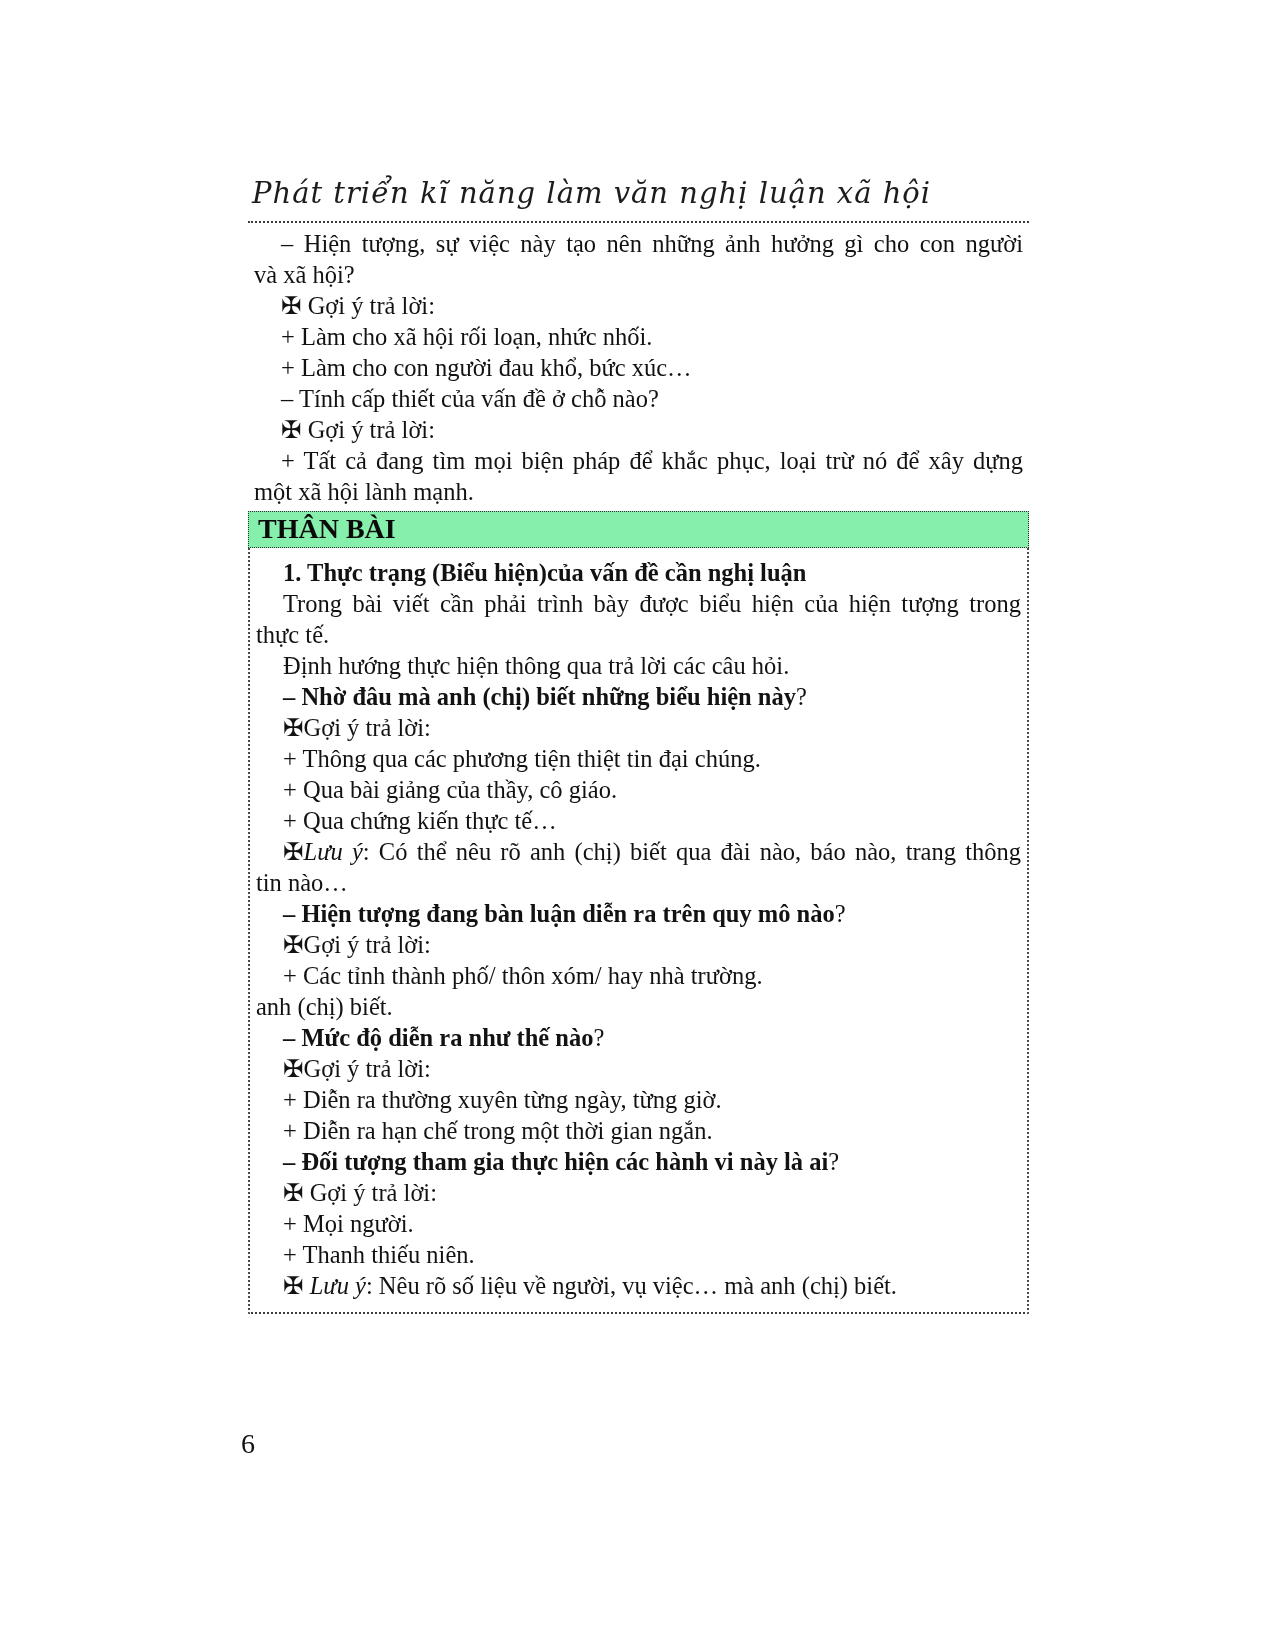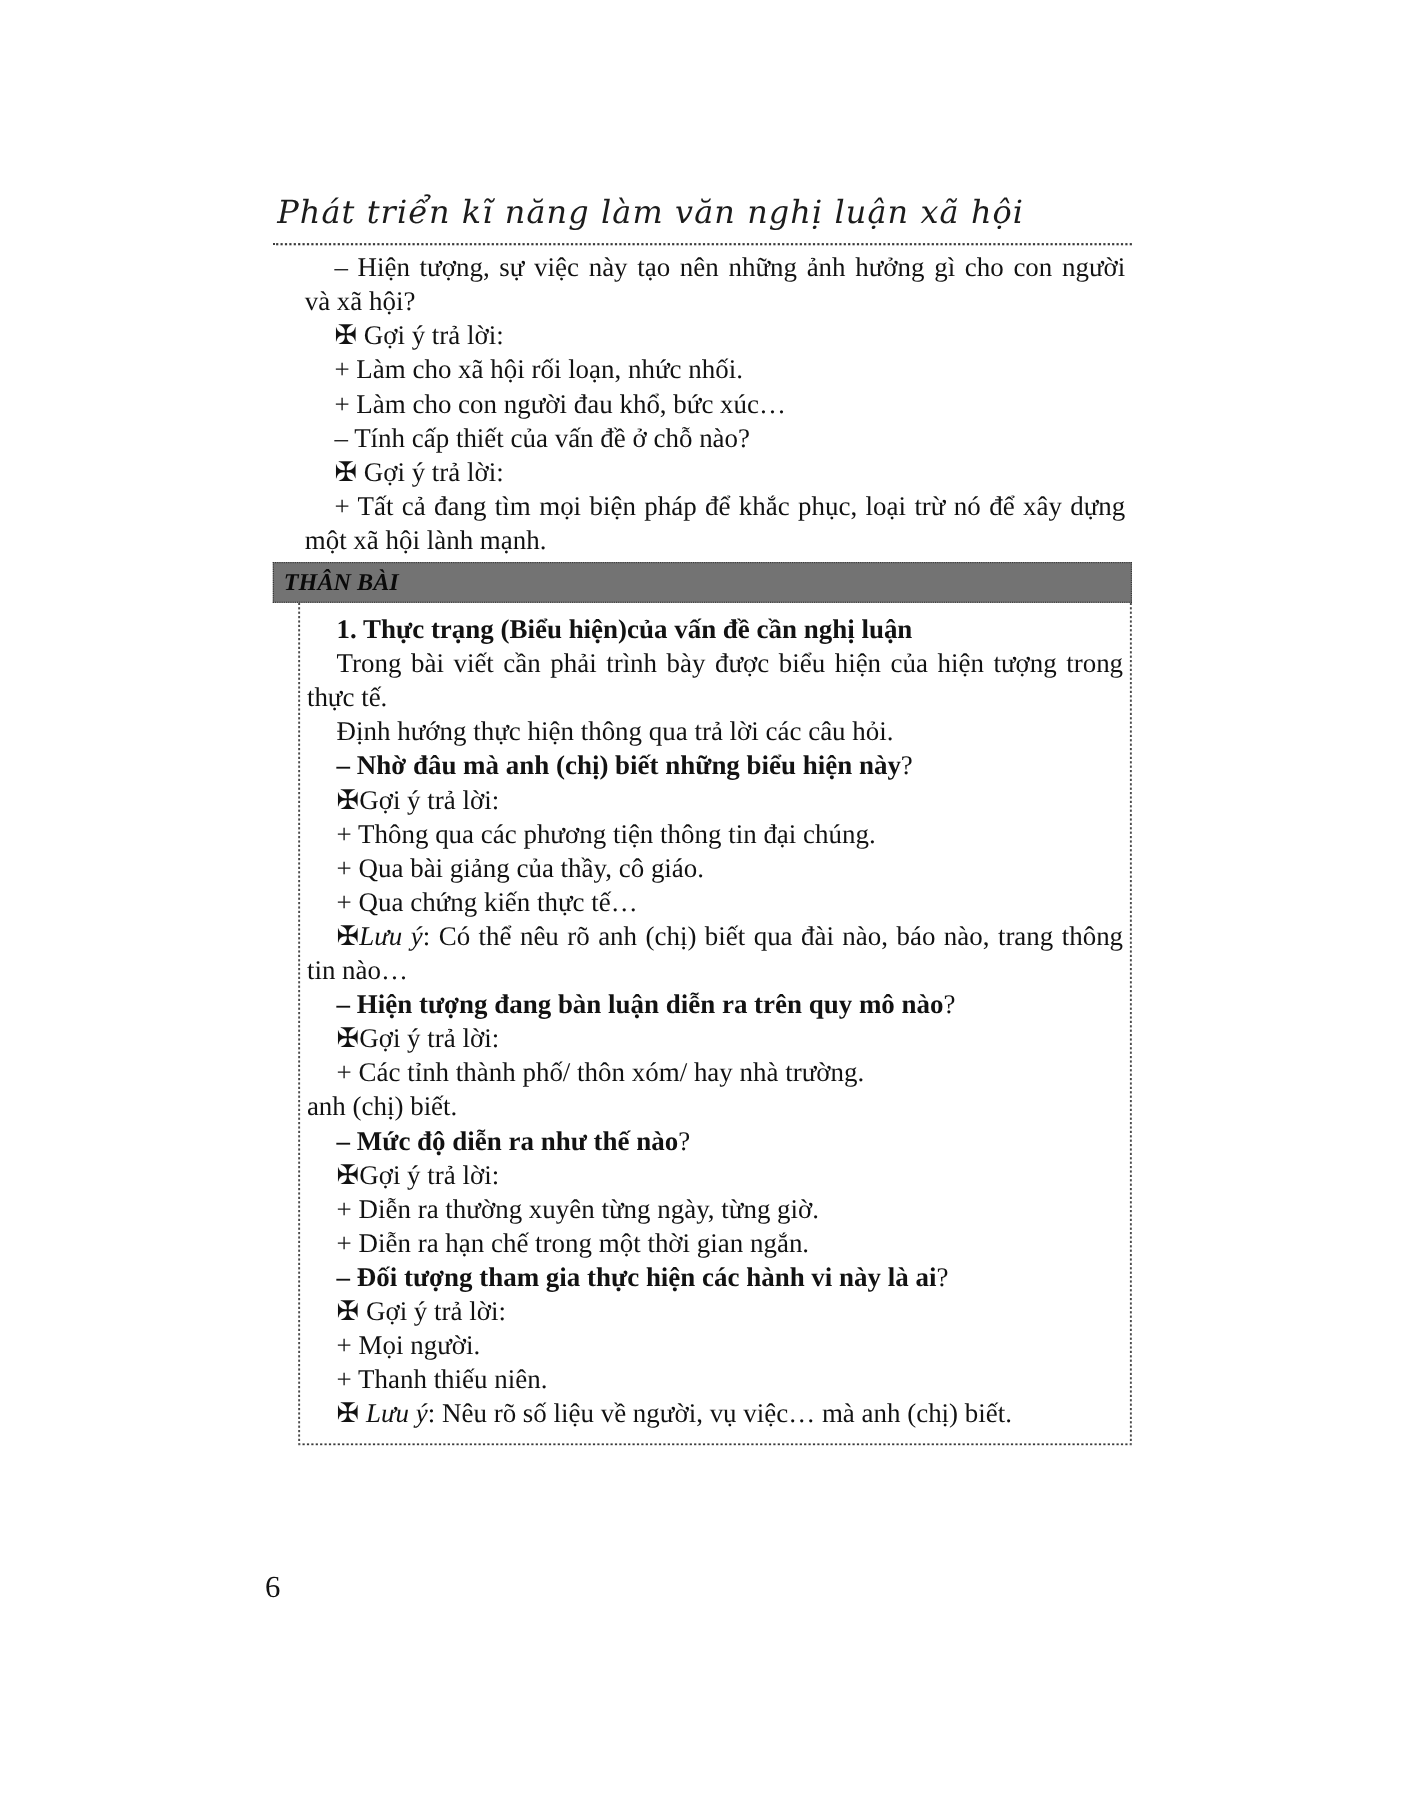--- a/index.html
+++ b/index.html
@@ -22,34 +22,32 @@
   }
   .content {
     position:absolute; left:248px; top:221px;
     width:781px;
     border-top:2px dotted #3a3a3a;
     box-sizing:border-box;
   }
   .block {
     font-size:24.5px;
     line-height:31px;
-    margin-left:23px;
   }
   .block-top { padding:5px 6px 4px 6px; }
   .section-bar {
     height:37px;
-    background:#737373;
+    background:#86efac;
     border:1px dotted #2f2f2f;
     box-sizing:border-box;
     font-weight:bold;
-    font-size:22px;
+    font-size:28px;
     line-height:34px;
     padding-left:9px;
     color:#0a0a0a;
-    font-style:italic;
   }
   .block-main {
     border-left:2px dotted #4a4a4a;
     border-right:2px dotted #4a4a4a;
     border-bottom:2px dotted #3a3a3a;
     box-sizing:border-box;
     padding:9px 6px 11px 6px;
   }
   .line { min-height:31px; }
   .line.indent { padding-left:27px; }
@@ -83,21 +81,21 @@
     <span>THÂN BÀI</span>
   </div>
 
   <div class="block block-main">
       <div class="line indent"><span class="seg b">1. Thực trạng (Biểu hiện)của vấn đề cần nghị luận</span></div>
       <div class="line indent just"><span class="seg">Trong bài viết cần phải trình bày được biểu hiện của hiện tượng trong</span></div>
       <div class="line"><span class="seg">thực tế.</span></div>
       <div class="line indent"><span class="seg">Định hướng thực hiện thông qua trả lời các câu hỏi.</span></div>
       <div class="line indent"><span class="seg b">– Nhờ đâu mà anh (chị) biết những biểu hiện này</span><span class="seg">?</span></div>
       <div class="line indent"><span class="seg">✠Gợi ý trả lời:</span></div>
-      <div class="line indent"><span class="seg">+ Thông qua các phương tiện thông tin đại chúng.</span></div>
+      <div class="line indent"><span class="seg">+ Thông qua các phương tiện thiệt tin đại chúng.</span></div>
       <div class="line indent"><span class="seg">+ Qua bài giảng của thầy, cô giáo.</span></div>
       <div class="line indent"><span class="seg">+ Qua chứng kiến thực tế…</span></div>
       <div class="line indent just"><span class="seg">✠</span><span class="seg i">Lưu ý</span><span class="seg">: Có thể nêu rõ anh (chị) biết qua đài nào, báo nào, trang thông</span></div>
       <div class="line"><span class="seg">tin nào…</span></div>
       <div class="line indent"><span class="seg b">– Hiện tượng đang bàn luận diễn ra trên quy mô nào</span><span class="seg">?</span></div>
       <div class="line indent"><span class="seg">✠Gợi ý trả lời:</span></div>
       <div class="line indent"><span class="seg">+ Các tỉnh thành phố/ thôn xóm/ hay nhà trường.</span></div>
       <div class="line"><span class="seg">anh (chị) biết.</span></div>
       <div class="line indent"><span class="seg b">– Mức độ diễn ra như thế nào</span><span class="seg">?</span></div>
       <div class="line indent"><span class="seg">✠Gợi ý trả lời:</span></div>

